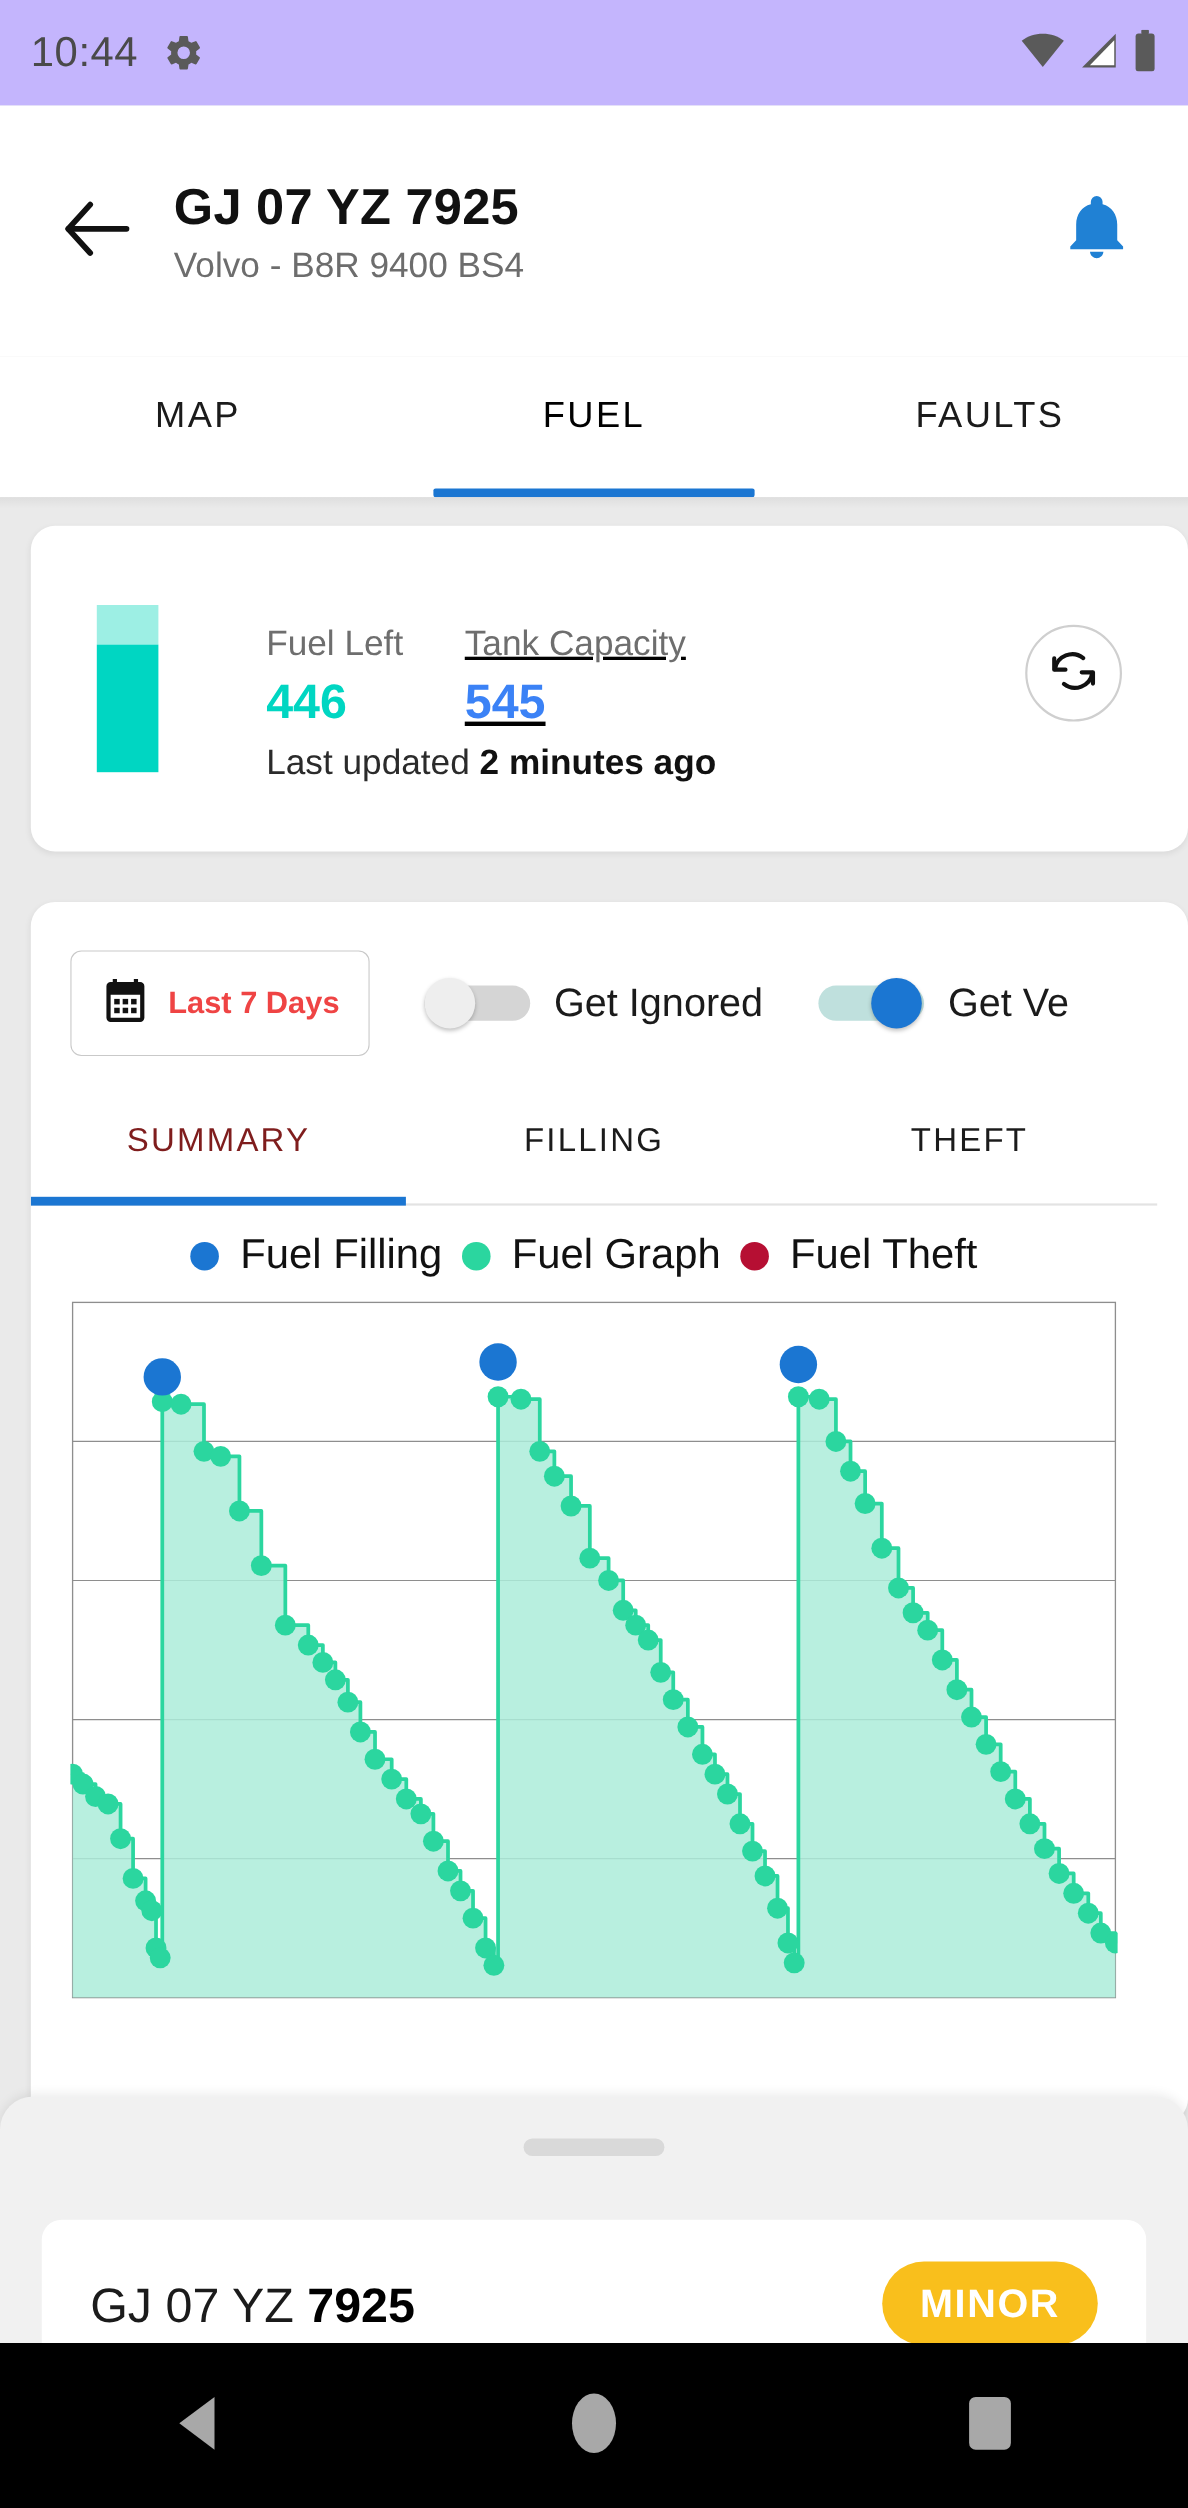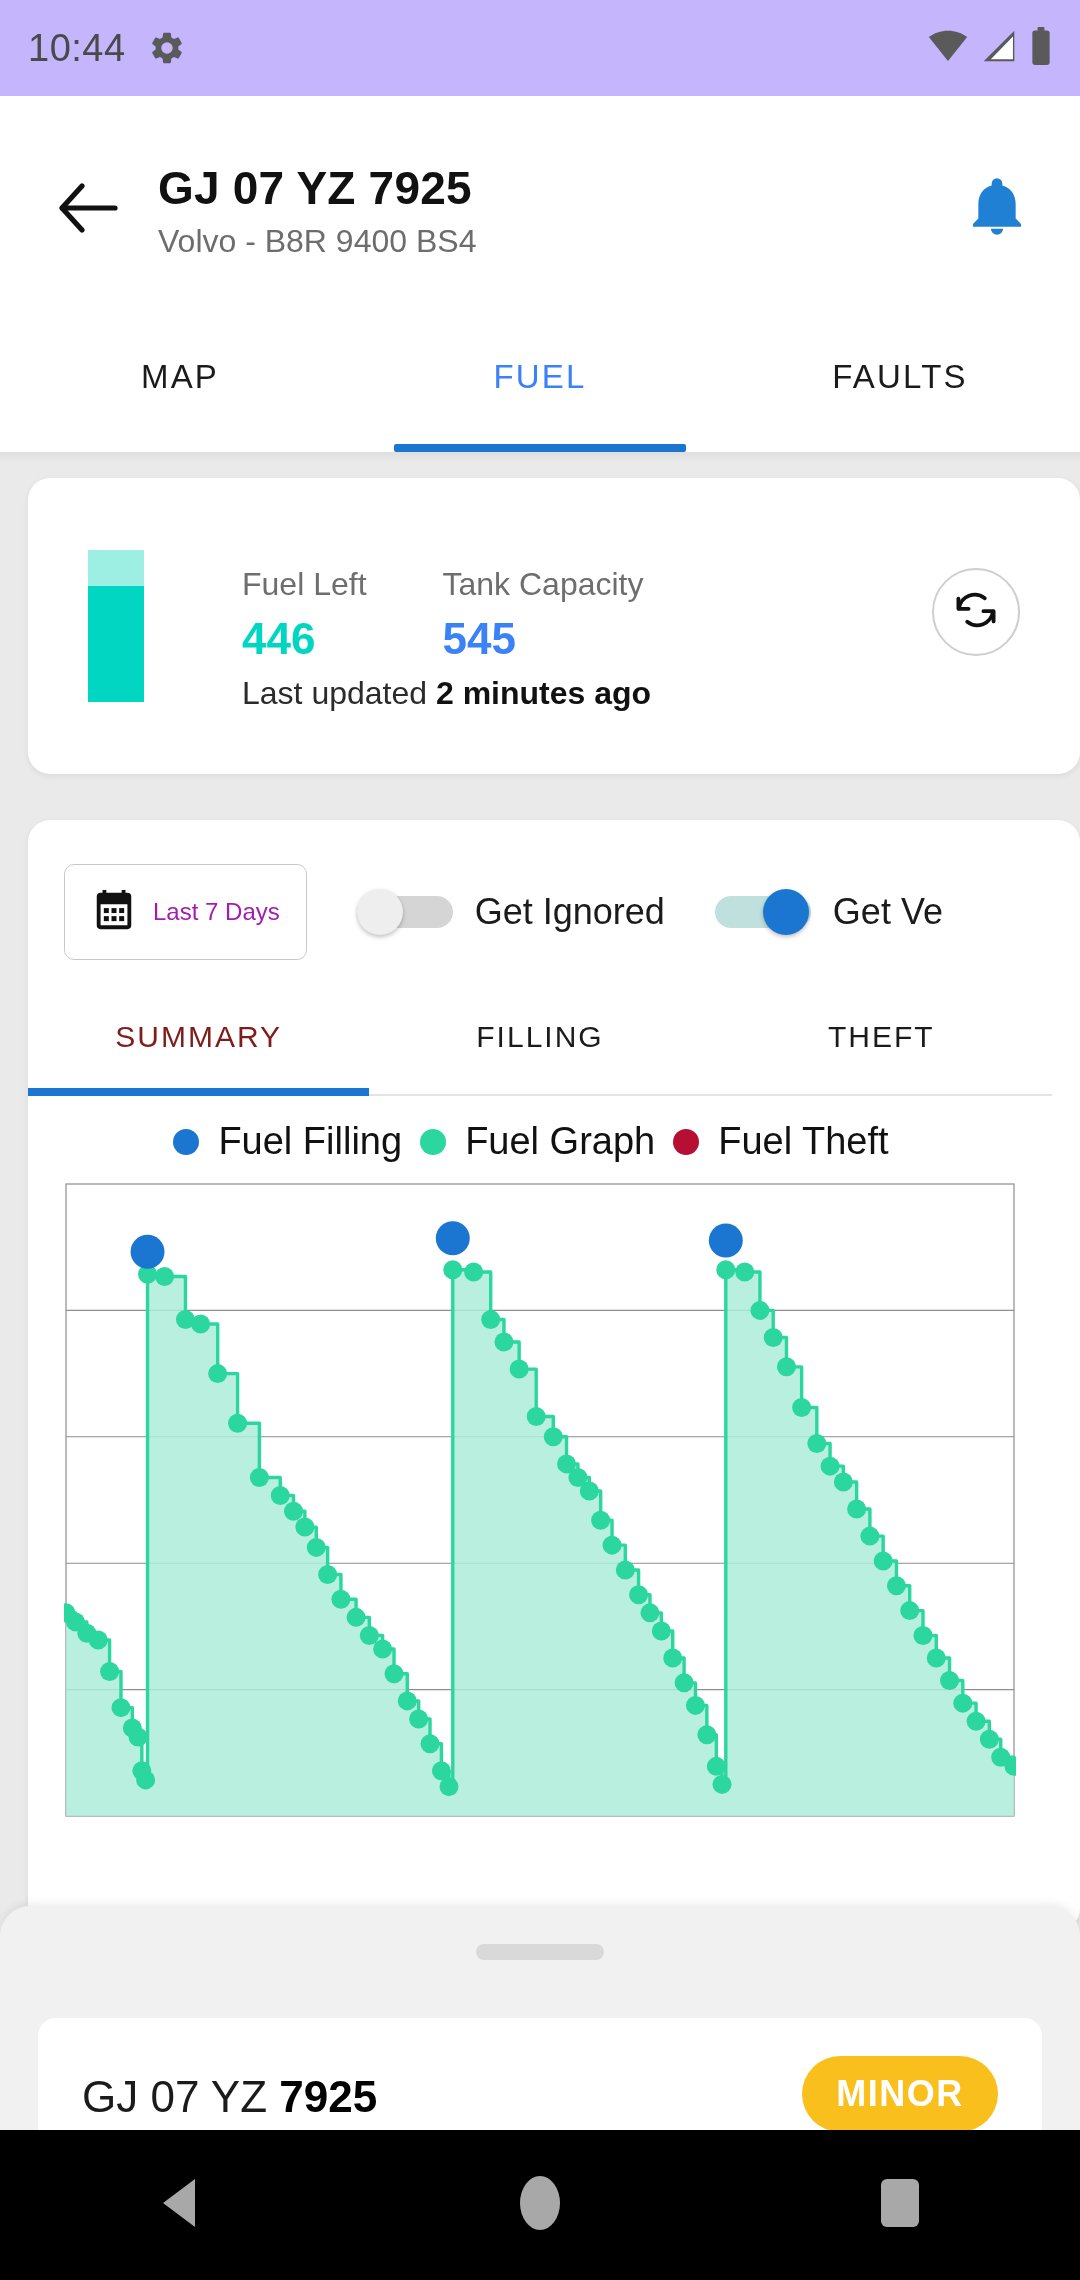--- a/index.html
+++ b/index.html
@@ -33,21 +33,21 @@
 
   
   .tabs{
     position:absolute; top:324px; left:0; width:1080px; height:128px;
     background:#ffffff; display:flex; align-items:flex-start;
   }
   .tab{
     flex:1; text-align:center; font-size:33px; letter-spacing:2.2px;
     color:#1b1b1b; padding-top:34px; position:relative; height:128px;
   }
-  .tab.active{ color:#3b82f6; }
+  .tab.active{ color:#000000; }
   .tab .ind{
     position:absolute; left:50%; transform:translateX(-50%);
     bottom:0; width:292px; height:8px; background:#1b76d2; border-radius:2px;
   }
   .tabs-shadow{
     position:absolute; top:452px; left:0; width:1080px; height:10px;
     background:linear-gradient(#dedede,#eaeaea);
   }
 
   
@@ -58,21 +58,21 @@
   }
   #fuel-card{ top:478px; height:296px; }
 
   .gauge{ position:absolute; left:60px; top:72px; width:56px; height:152px; }
   .gauge-top{ position:absolute; top:0; left:0; width:56px; height:36px; background:#9defe4; }
   .gauge-fill{ position:absolute; top:36px; left:0; width:56px; height:116px; background:#00d6c2; }
 
   .stats{ position:absolute; left:214px; top:86px; }
   .stat-row{ display:flex; }
   .stat-block{ }
-  .stat-block.cap{ margin-left:76px; }
+  .stat-block.cap{ margin-left:56px;text-decoration:underline; }
   .stat-label{ font-size:32px; color:#6e6e6e; line-height:1.25; }
   .stat-value{ font-size:44px; font-weight:bold; line-height:1.3; margin-top:6px; }
   .stat-value.fuel{ color:#00d6c2; }
   .stat-value.cap{ color:#3b82f6; }
   .last-updated{ font-size:32px; color:#2b2b2b; margin-top:8px; }
   .last-updated b{ font-weight:bold; color:#111; }
 
   .refresh-btn{
     position:absolute; right:60px; top:90px; width:88px; height:88px;
     border:2px solid #cfcfcf; border-radius:50%;
@@ -80,21 +80,21 @@
   }
 
   
   #graph-card{ top:820px; height:1110px; overflow:hidden; }
 
   .filter-row{ position:absolute; top:40px; left:36px; right:0; height:104px; display:flex; align-items:center; }
   .date-btn{
     height:96px; border:1px solid #c9c9c9; border-radius:10px;
     display:flex; align-items:center; padding:0 26px; gap:16px; background:#fff;
   }
-  .date-btn-text{ font-size:24px; color:#a21caf; }
+  .date-btn-text{ font-size:28px; color:#ef4444;font-weight:bold; }
 
   .toggle-wrap{ display:flex; align-items:center; margin-left:50px; gap:22px; white-space:nowrap; }
   .switch{ position:relative; width:96px; height:46px; flex:none; }
   .switch .track{
     position:absolute; top:7px; left:0; width:96px; height:32px; border-radius:16px;
   }
   .switch .thumb{
     position:absolute; top:0; width:46px; height:46px; border-radius:50%;
     box-shadow:0 2px 4px rgba(0,0,0,.25);
   }

